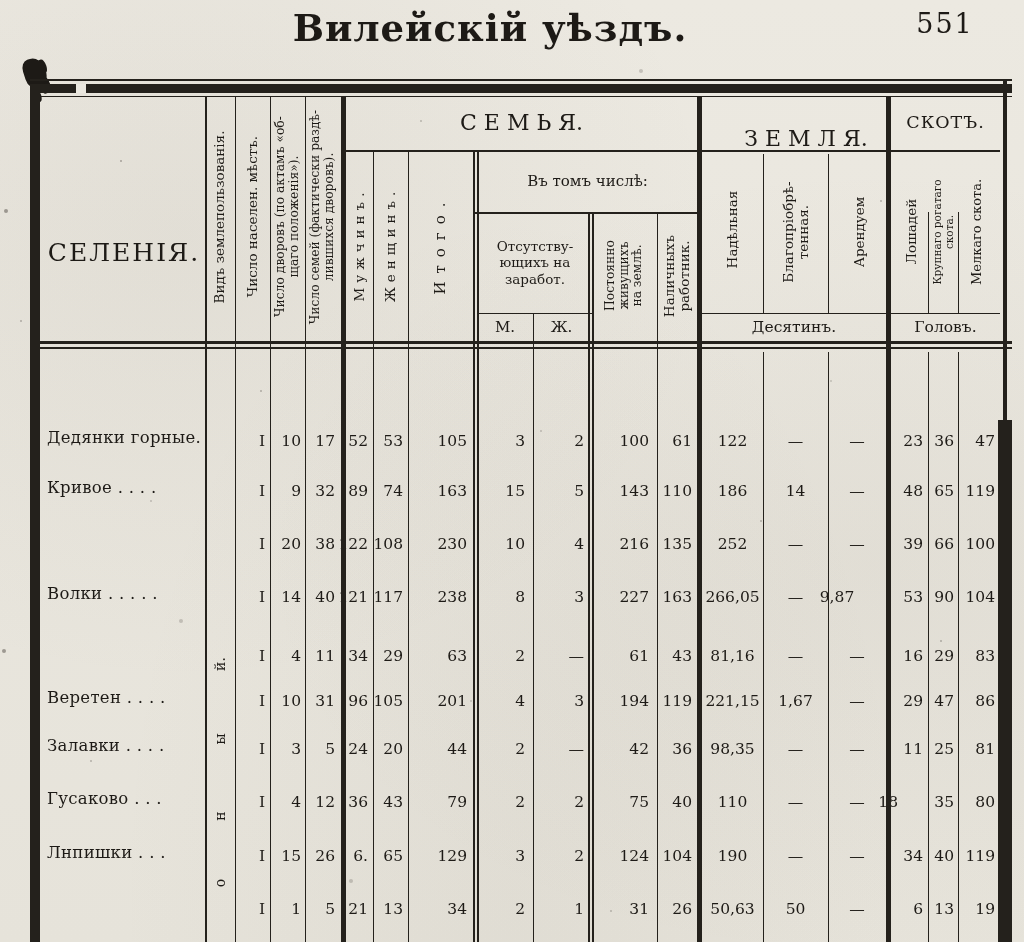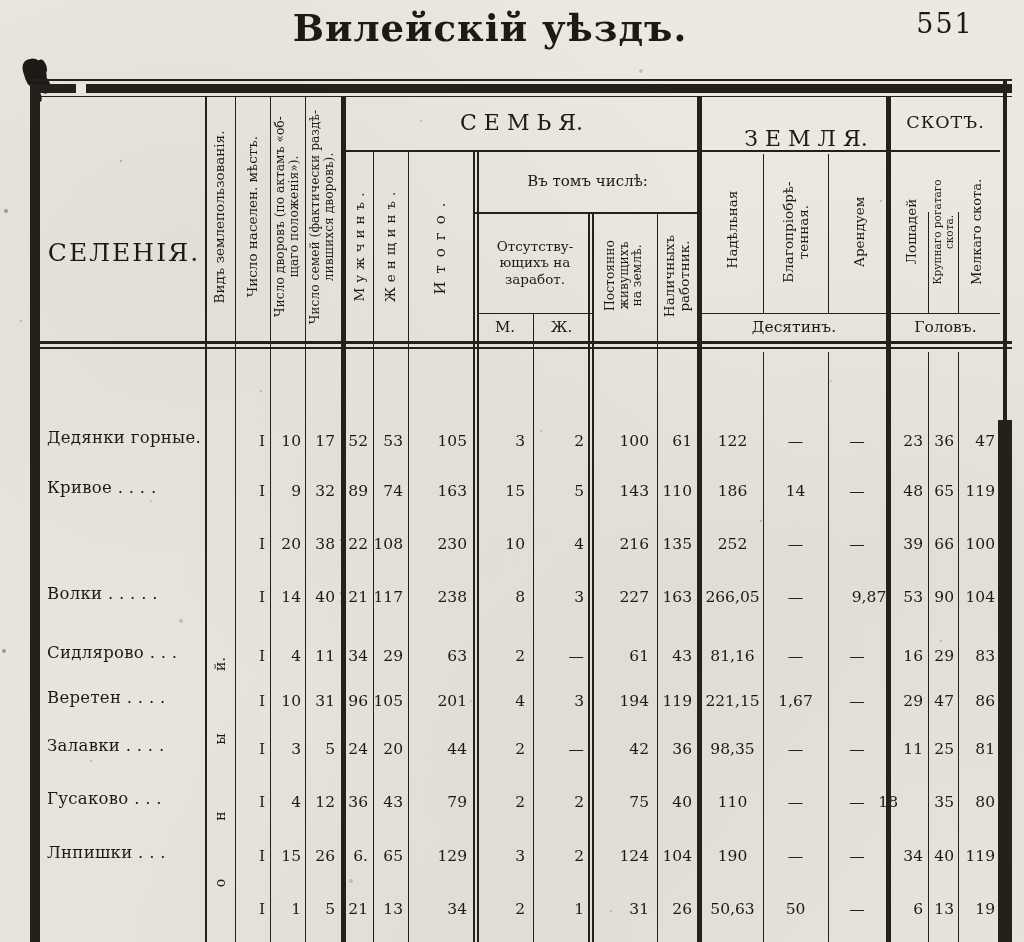--- a/index.html
+++ b/index.html
@@ -240,27 +240,26 @@
         <div class="cell" style="left: 305px; width: 30px; justify-content: flex-end;">40</div>
         <div class="cell" style="left: 346px; width: 22px; justify-content: flex-end;">121</div>
         <div class="cell" style="left: 373px; width: 30px; justify-content: flex-end;">117</div>
         <div class="cell" style="left: 408px; width: 59px; justify-content: flex-end;">238</div>
         <div class="cell" style="left: 478px; width: 47px; justify-content: flex-end;">8</div>
         <div class="cell" style="left: 533px; width: 51px; justify-content: flex-end;">3</div>
         <div class="cell" style="left: 592px; width: 57px; justify-content: flex-end;">227</div>
         <div class="cell" style="left: 657px; width: 35px; justify-content: flex-end;">163</div>
         <div class="cell" style="left: 702px; width: 61px; justify-content: center;">266,05</div>
         <div class="cell" style="left: 763px; width: 65px; justify-content: center;">—</div>
-        <div class="cell" style="left: 840px; width: 58px; justify-content: center;">9,87</div>
+        <div class="cell" style="left: 808px; width: 58px; justify-content: center;">9,87</div>
         <div class="cell" style="left: 891px; width: 32px; justify-content: flex-end;">53</div>
         <div class="cell" style="left: 928px; width: 26px; justify-content: flex-end;">90</div>
         <div class="cell" style="left: 958px; width: 37px; justify-content: flex-end;">104</div>
       </div>
       <div class="row" style="top: 643px;">
-        <div class="rname">Сидлярово  .  .  .</div>
         <div class="vidletter" style="left: 205px; top: 8px;">й.</div>
         <div class="cell" style="left: 235px; width: 30px; justify-content: flex-end;">I</div>
         <div class="cell" style="left: 270px; width: 31px; justify-content: flex-end;">4</div>
         <div class="cell" style="left: 305px; width: 30px; justify-content: flex-end;">11</div>
         <div class="cell" style="left: 346px; width: 22px; justify-content: flex-end;">34</div>
         <div class="cell" style="left: 373px; width: 30px; justify-content: flex-end;">29</div>
         <div class="cell" style="left: 408px; width: 59px; justify-content: flex-end;">63</div>
         <div class="cell" style="left: 478px; width: 47px; justify-content: flex-end;">2</div>
         <div class="cell" style="left: 533px; width: 51px; justify-content: flex-end;">—</div>
         <div class="cell" style="left: 592px; width: 57px; justify-content: flex-end;">61</div>

